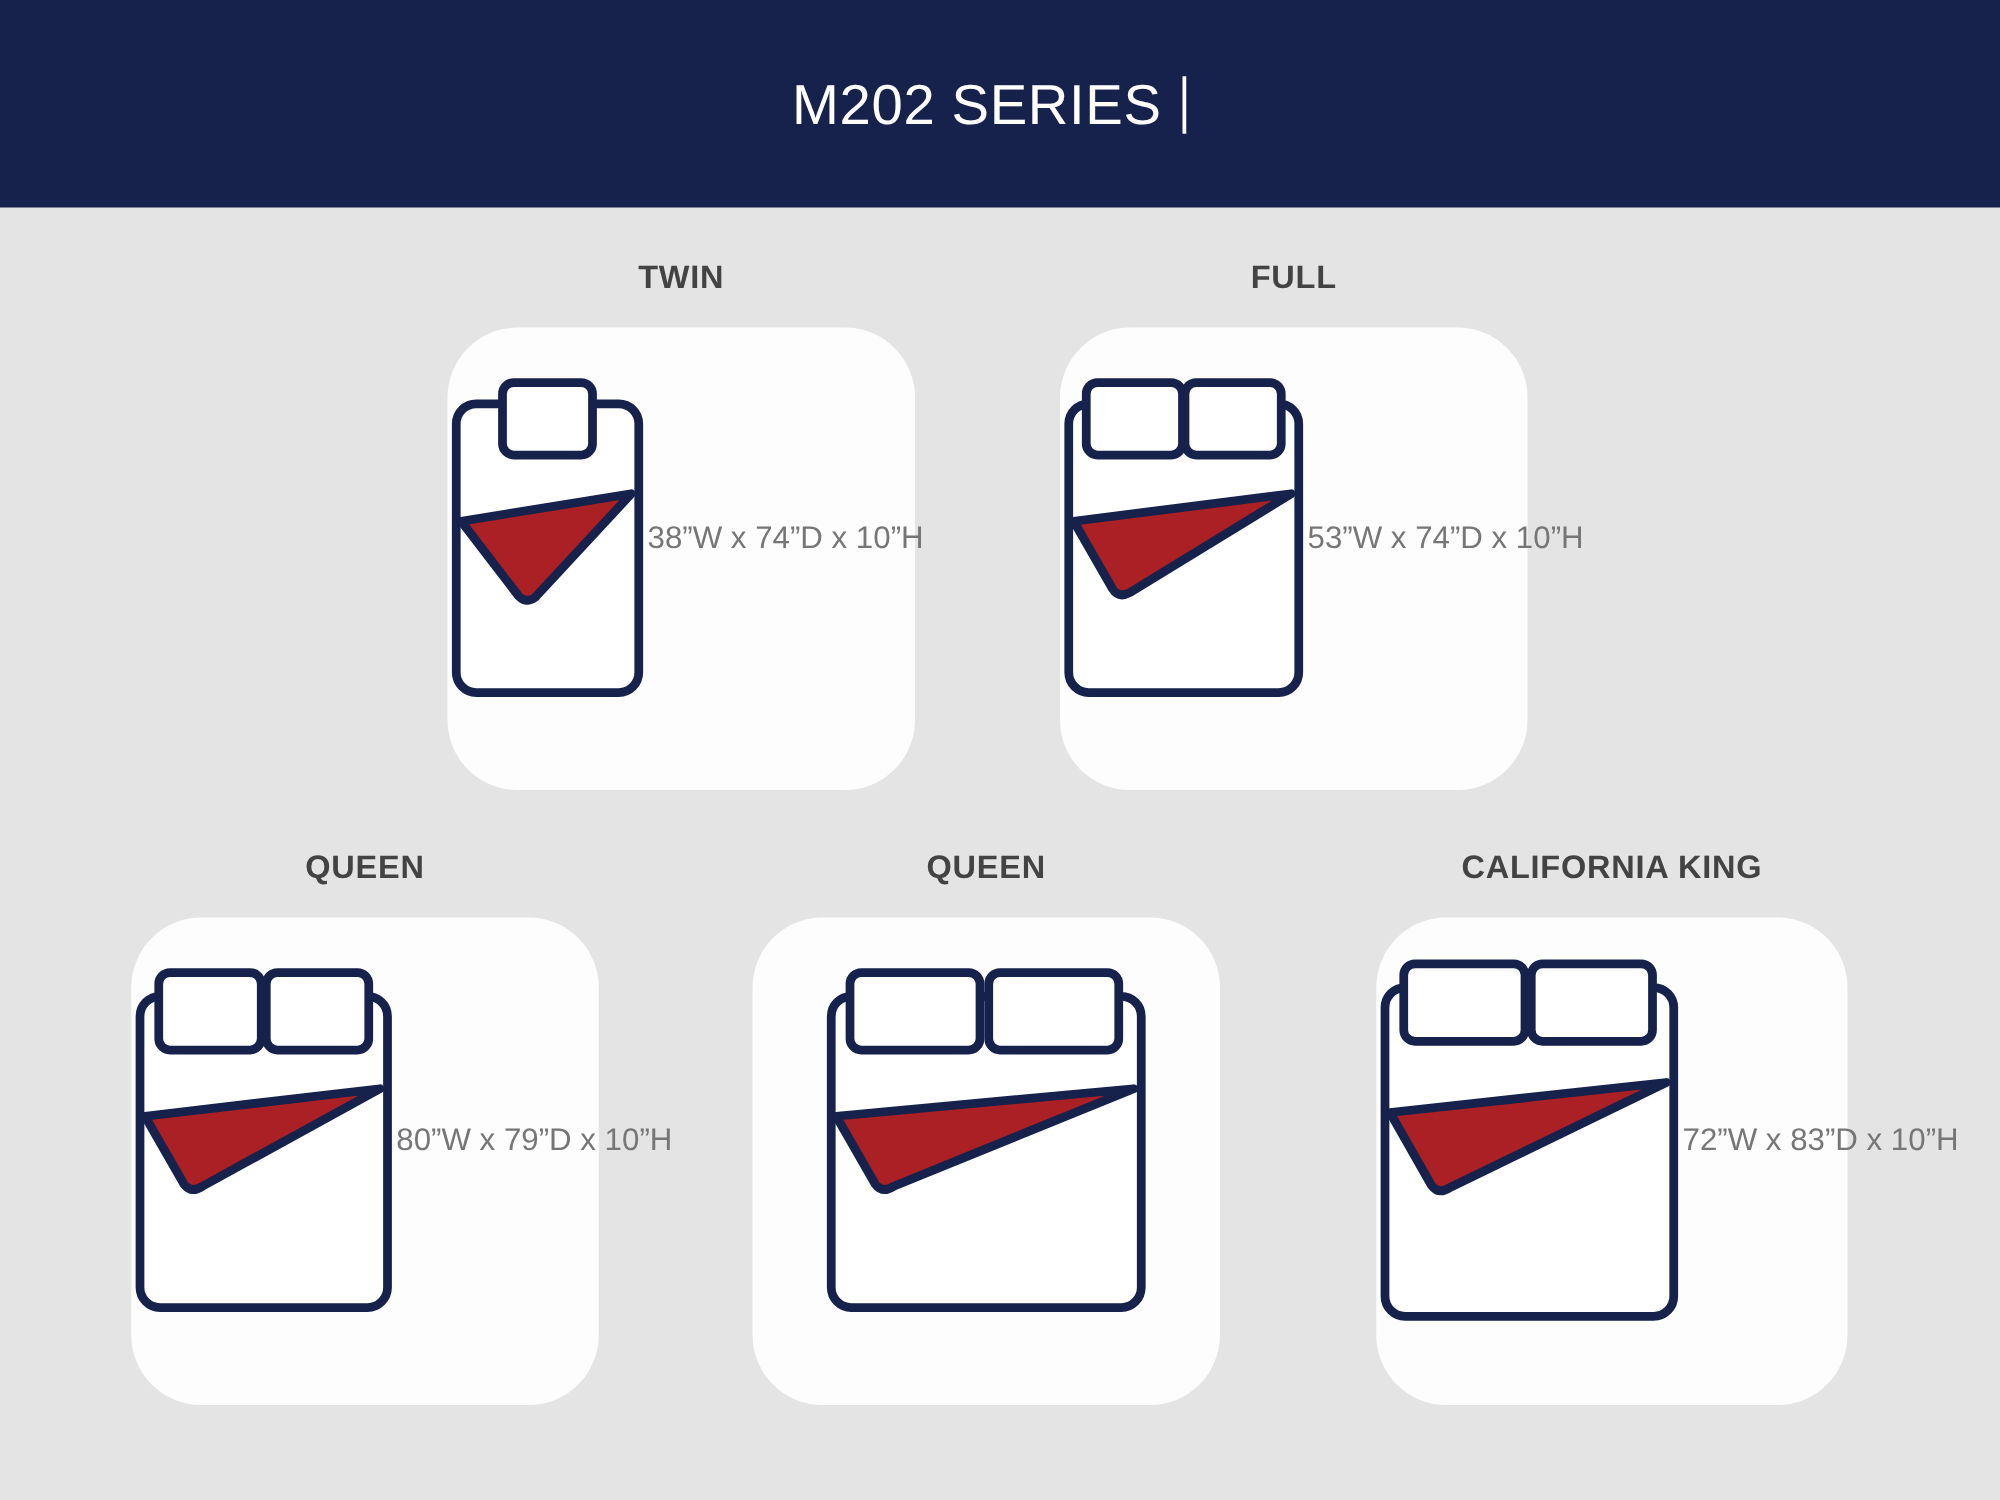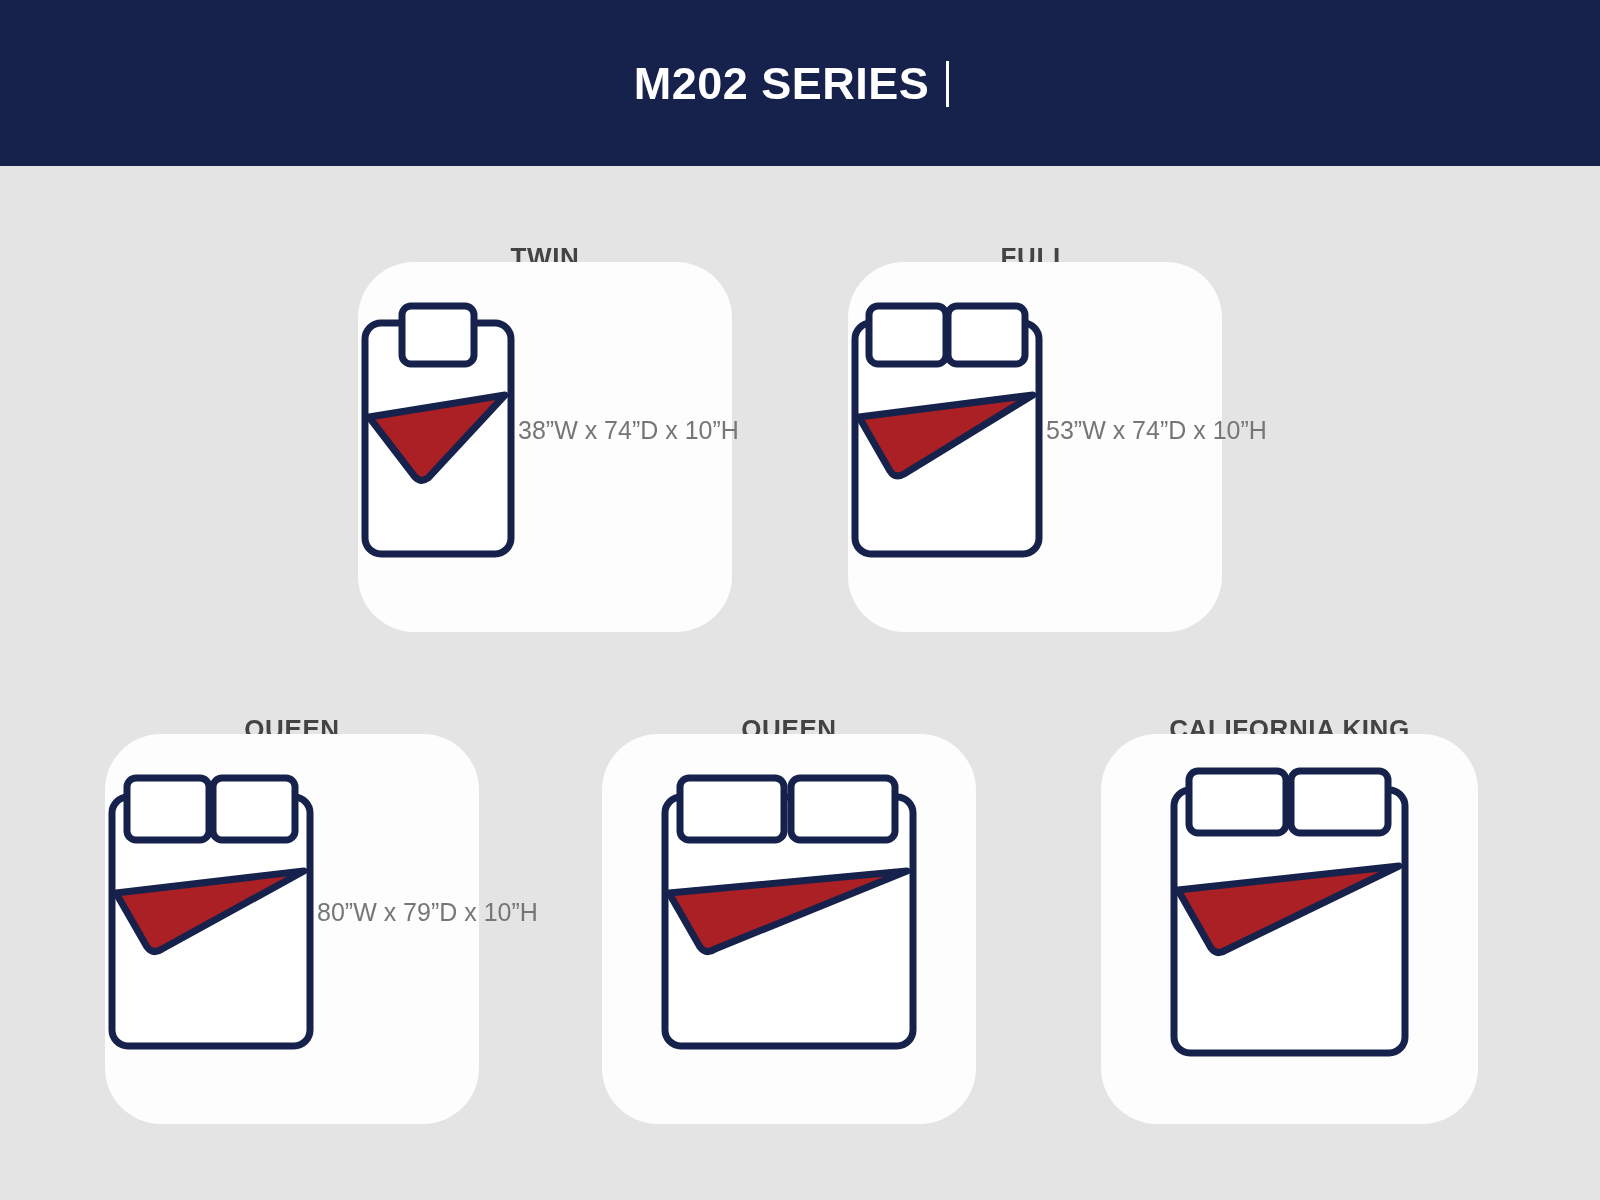--- a/index.html
+++ b/index.html
@@ -33,21 +33,21 @@
     color: #ffffff;
     font-size: 45px;
     letter-spacing: 0.5px;
     white-space: nowrap;
     line-height: 1;
     display: flex;
     align-items: center;
   }
 
   .header-series {
-    font-weight: 700;
+    font-weight: 400;
     text-align: right;
   }
 
   .header-sep {
     display: inline-block;
     width: 3px;
     height: 46px;
     background: #ffffff;
     margin: 0 17px;
     position: relative;
@@ -76,21 +76,20 @@
     left: 0;
     top: 0;
     width: 100%;
     text-align: center;
     font-size: 26px;
     font-weight: 700;
     color: #434343;
     letter-spacing: 0.6px;
     line-height: 1;
     white-space: nowrap;
-    margin-top: 36px;
   }
 
   .size-card {
     position: absolute;
     left: 0;
     background: #fdfdfd;
     border-radius: 56px;
     display: flex;
     align-items: center;
   }
@@ -211,16 +210,17 @@
     <div class="size-label">CALIFORNIA KING</div>
     <div class="size-card">
       <div class="card-art">
         <svg width="245" height="296" viewBox="0 0 245 296" aria-hidden="true">
           <rect x="7" y="26" width="231" height="263" rx="16" ry="16" fill="#ffffff" stroke="#16224c" stroke-width="7"></rect>
           <path d="M 232 102 L 11 126 L 44 184 Q 50 192 59 186 L 232 102 Z" fill="#aa2025" stroke="#16224c" stroke-width="7" stroke-linejoin="round"></path>
           <rect x="22" y="7" width="97" height="62" rx="9" ry="9" fill="#ffffff" stroke="#16224c" stroke-width="7"></rect>
           <rect x="124" y="7" width="97" height="62" rx="9" ry="9" fill="#ffffff" stroke="#16224c" stroke-width="7"></rect>
         </svg>
       </div>
+      <div class="size-dims">72”W x 83”D x 10”H</div>
     </div>
   </div>
 
 </div>
 
 </body></html>

